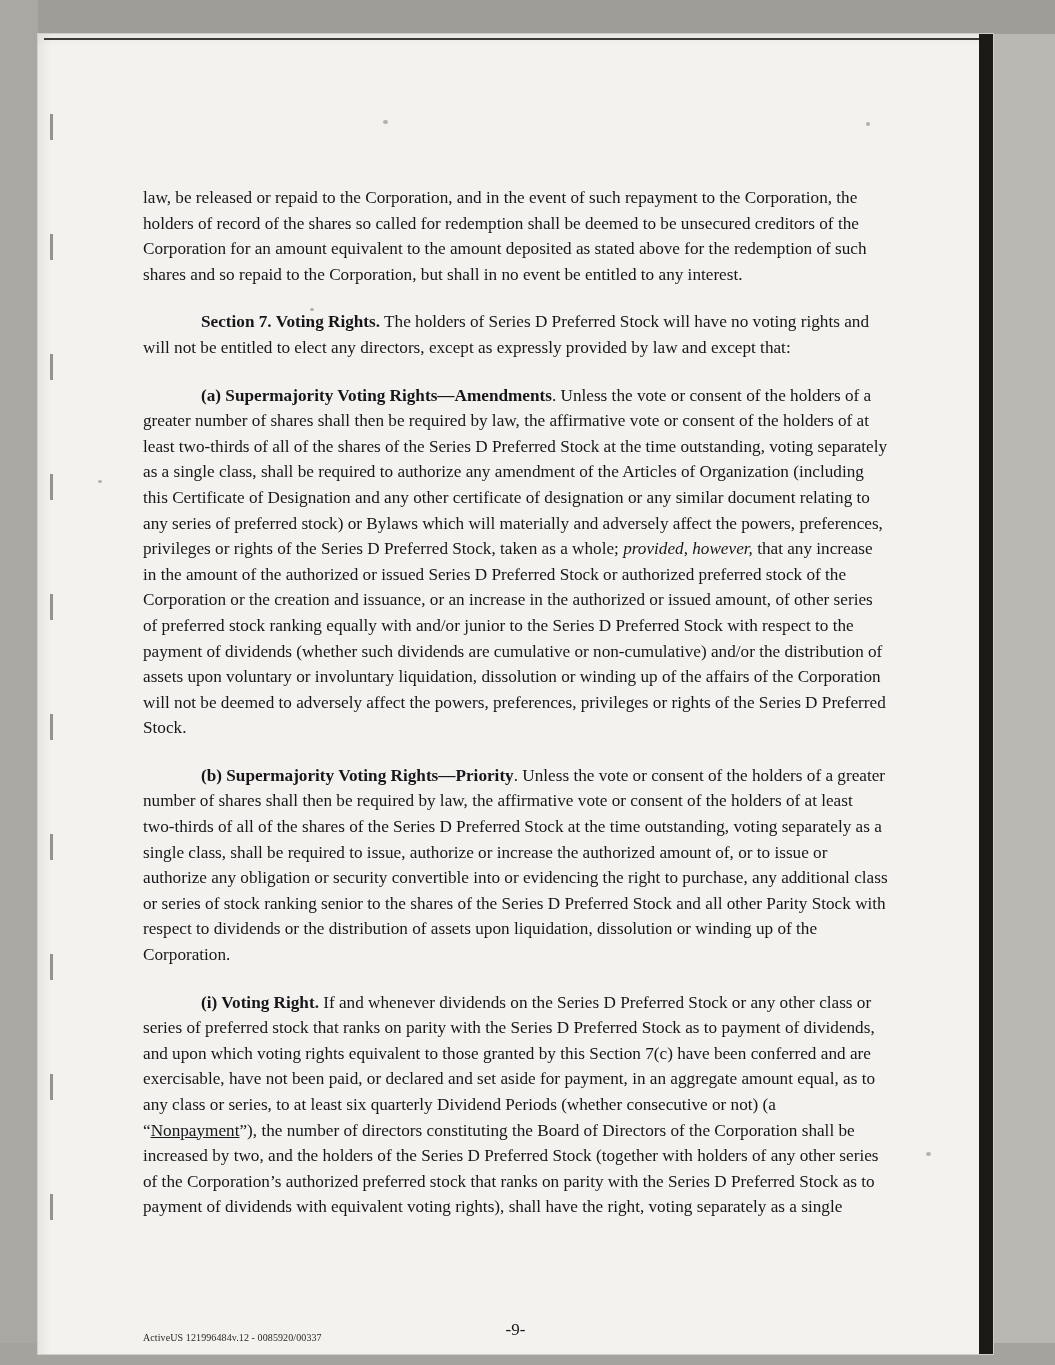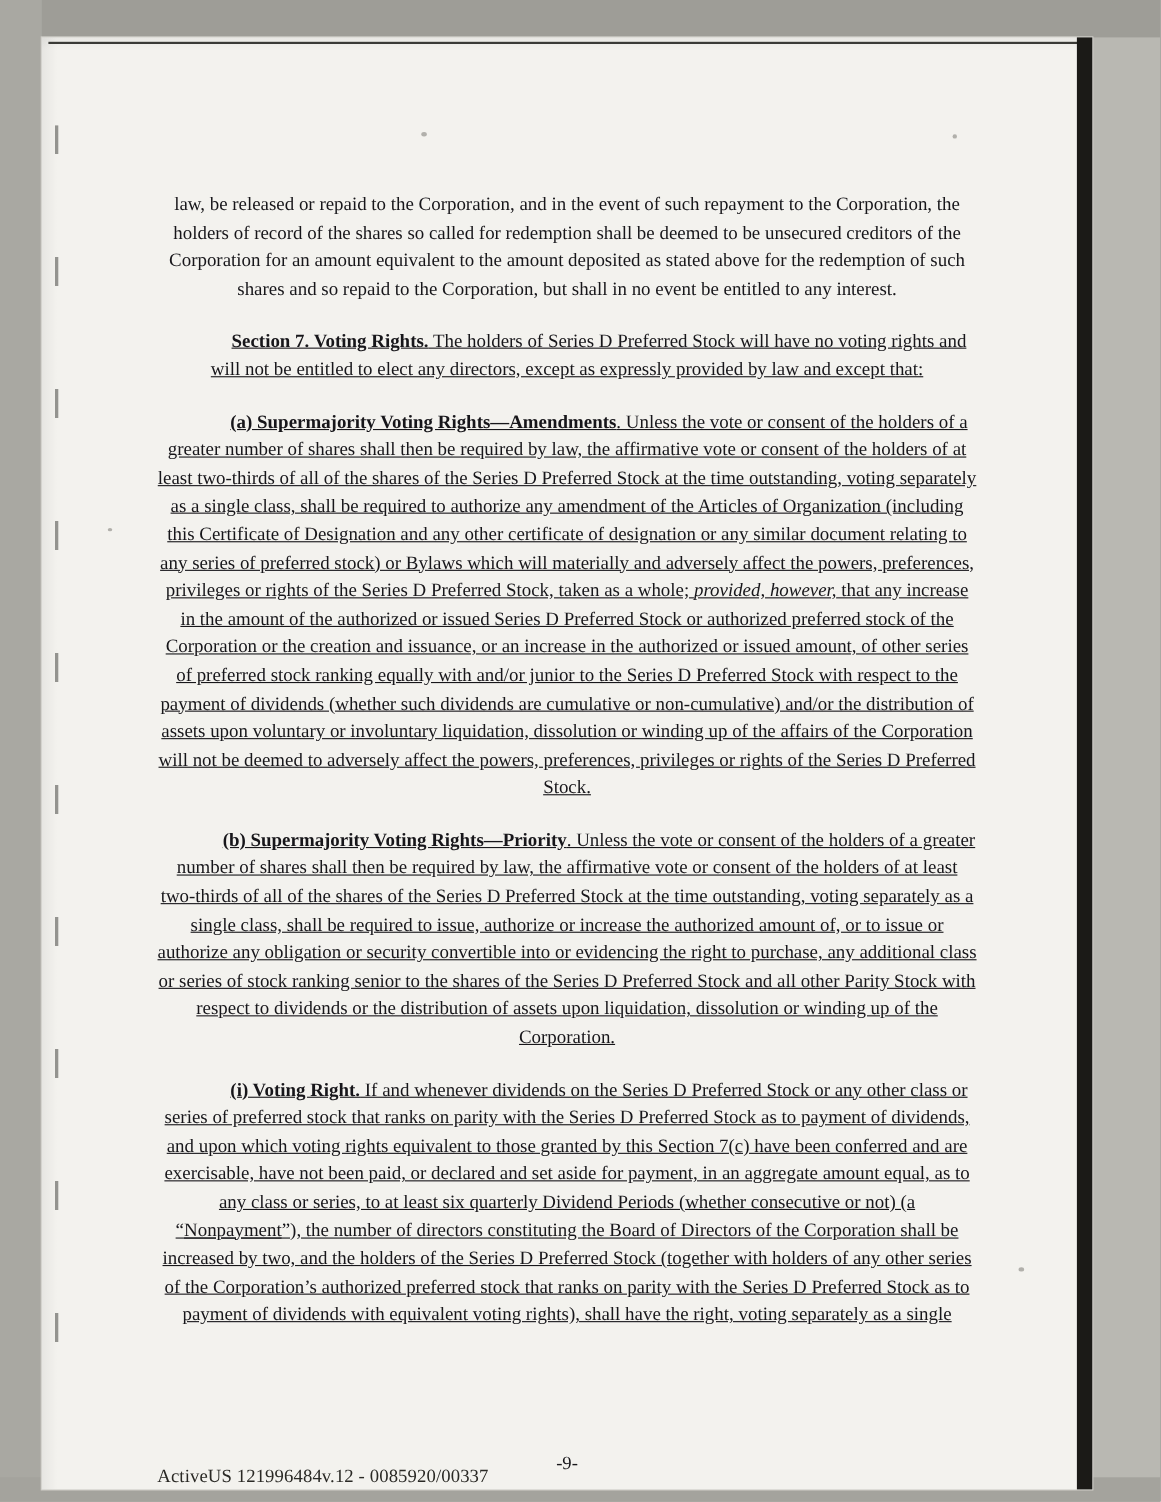--- a/index.html
+++ b/index.html
@@ -84,30 +84,28 @@
     position: absolute;
     left: 105px;
     top: 135px;
     width: 745px;
     color: #17161a;
     font-size: 17.2px;
     line-height: 25.6px;
     text-align: left;
   }
   p.para {
-    margin: 4px 0 0 0;
+    margin: 16px 0 0 0;
     text-indent: 0;
-    text-align: center;
   }
   p.para + p.para {
     margin-top: 22px;
   }
   p.indented {
     text-indent: 58px;
-    text-decoration: underline;
   }
   .bold {
     font-weight: bold;
   }
   .ital {
     font-style: italic;
   }
   .uline {
     text-decoration: underline;
   }
@@ -118,21 +116,21 @@
     width: 745px;
     text-align: center;
     font-size: 17px;
     color: #18171b;
   }
   .doc-footer-code {
     position: absolute;
     left: 105px;
     top: 1298px;
     font-family: "Liberation Serif", serif;
-    font-size: 17px;
+    font-size: 10px;
     color: #2a2925;
     letter-spacing: 0.1px;
   }
   .speck {
     position: absolute;
     background: #6f6e68;
     border-radius: 50%;
     opacity: 0.5;
   }
 </style>

